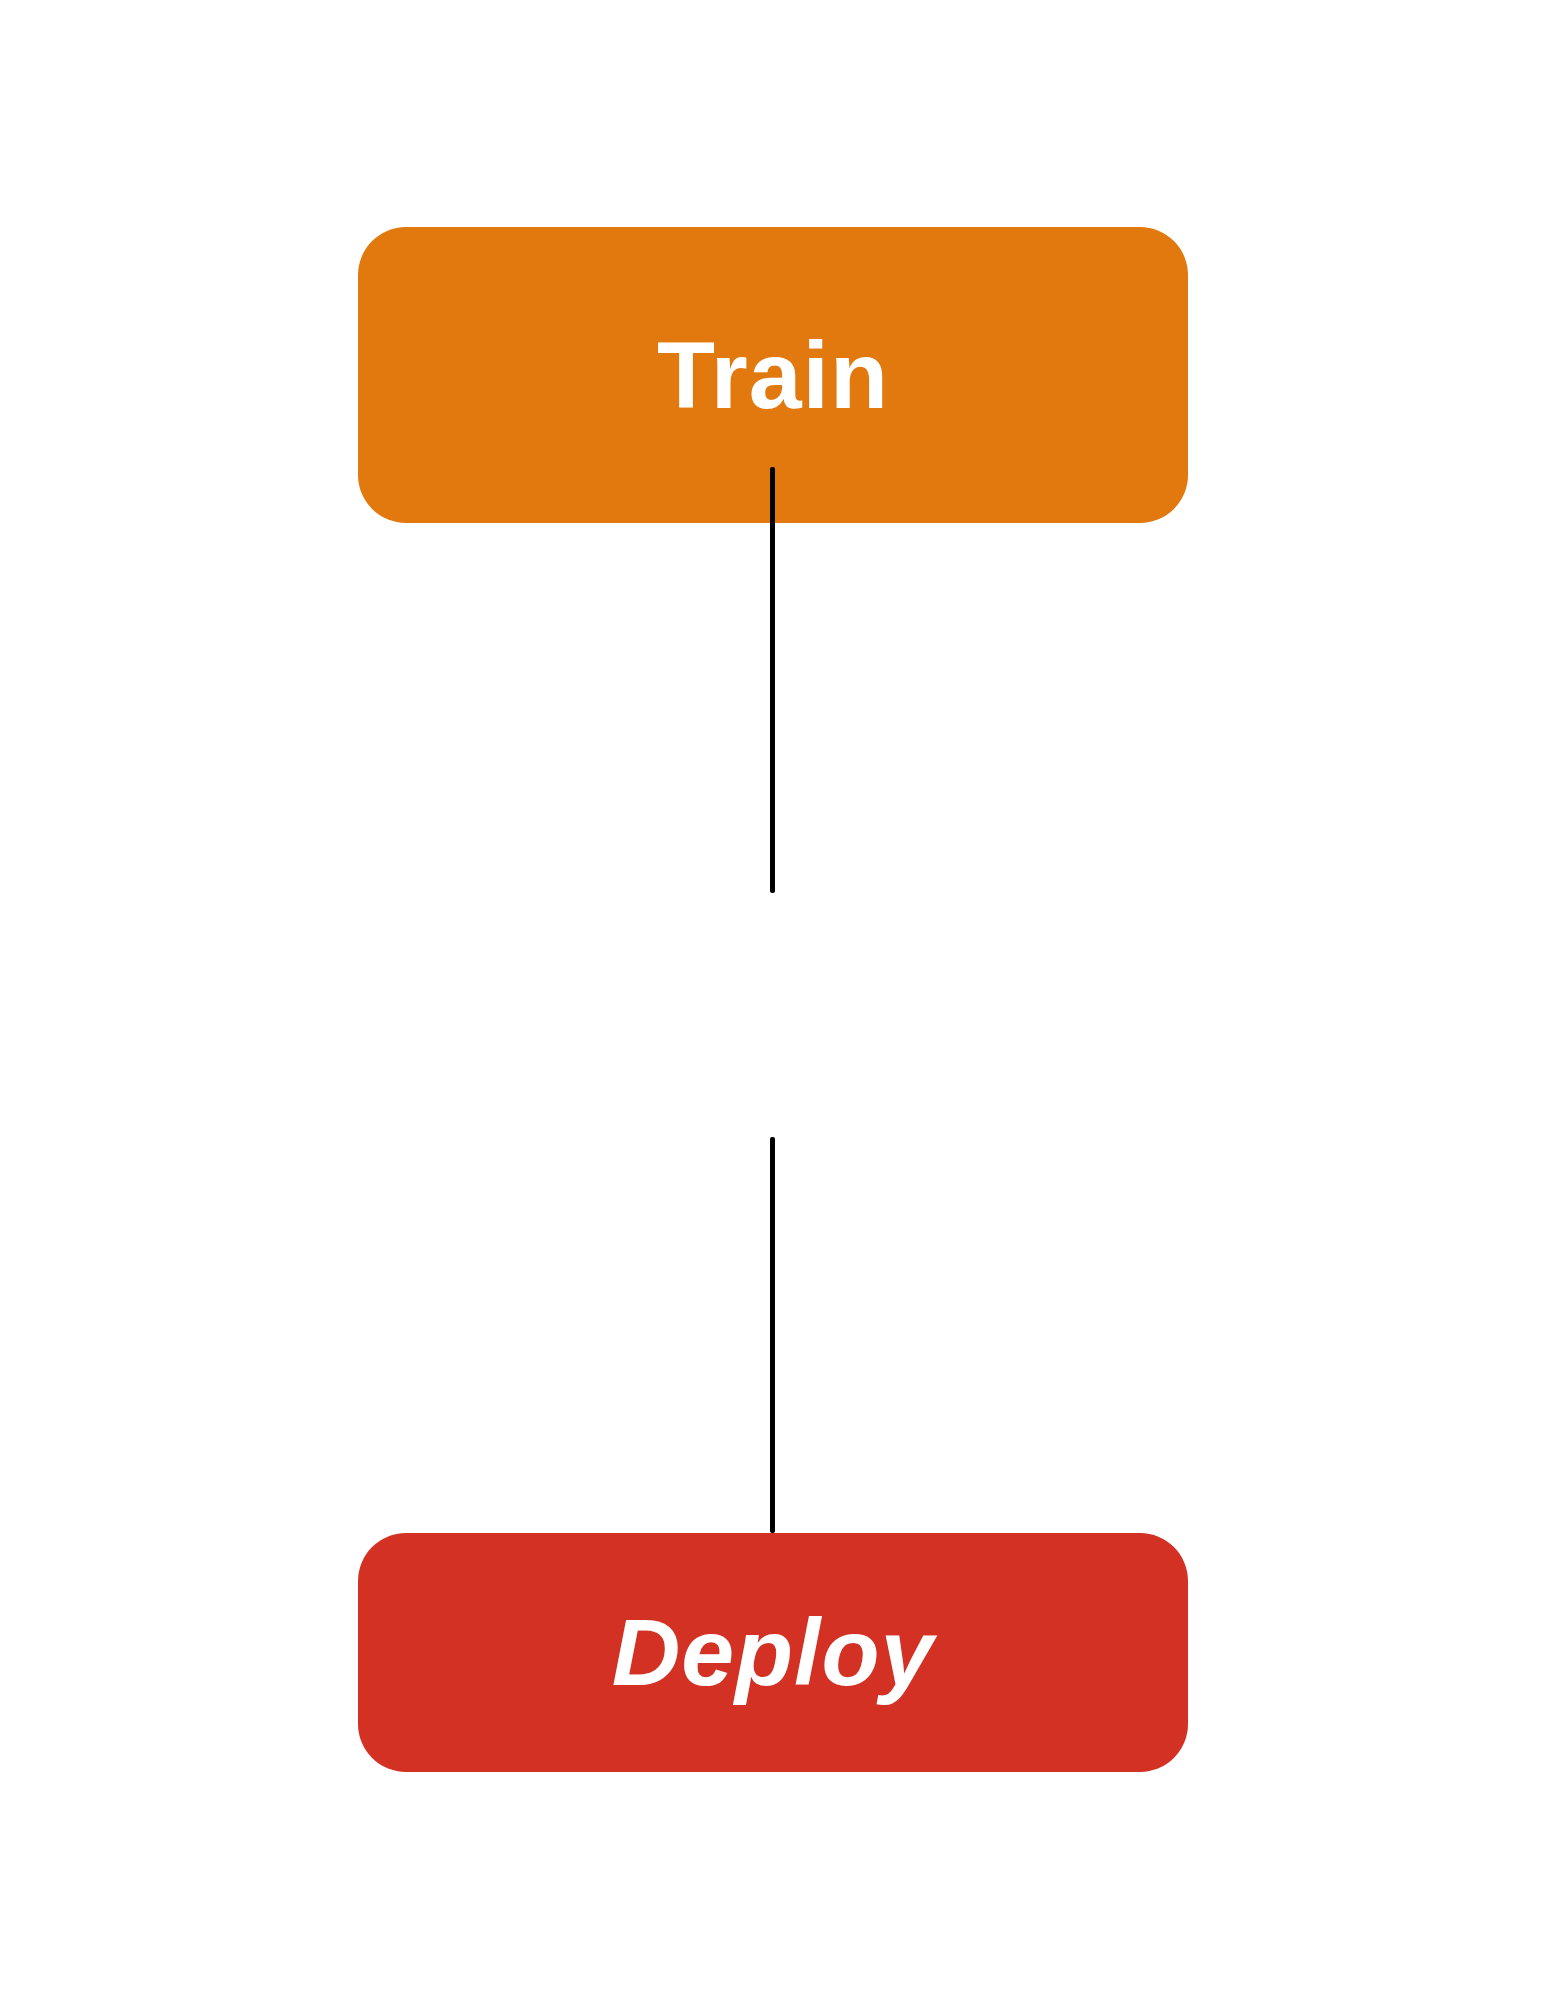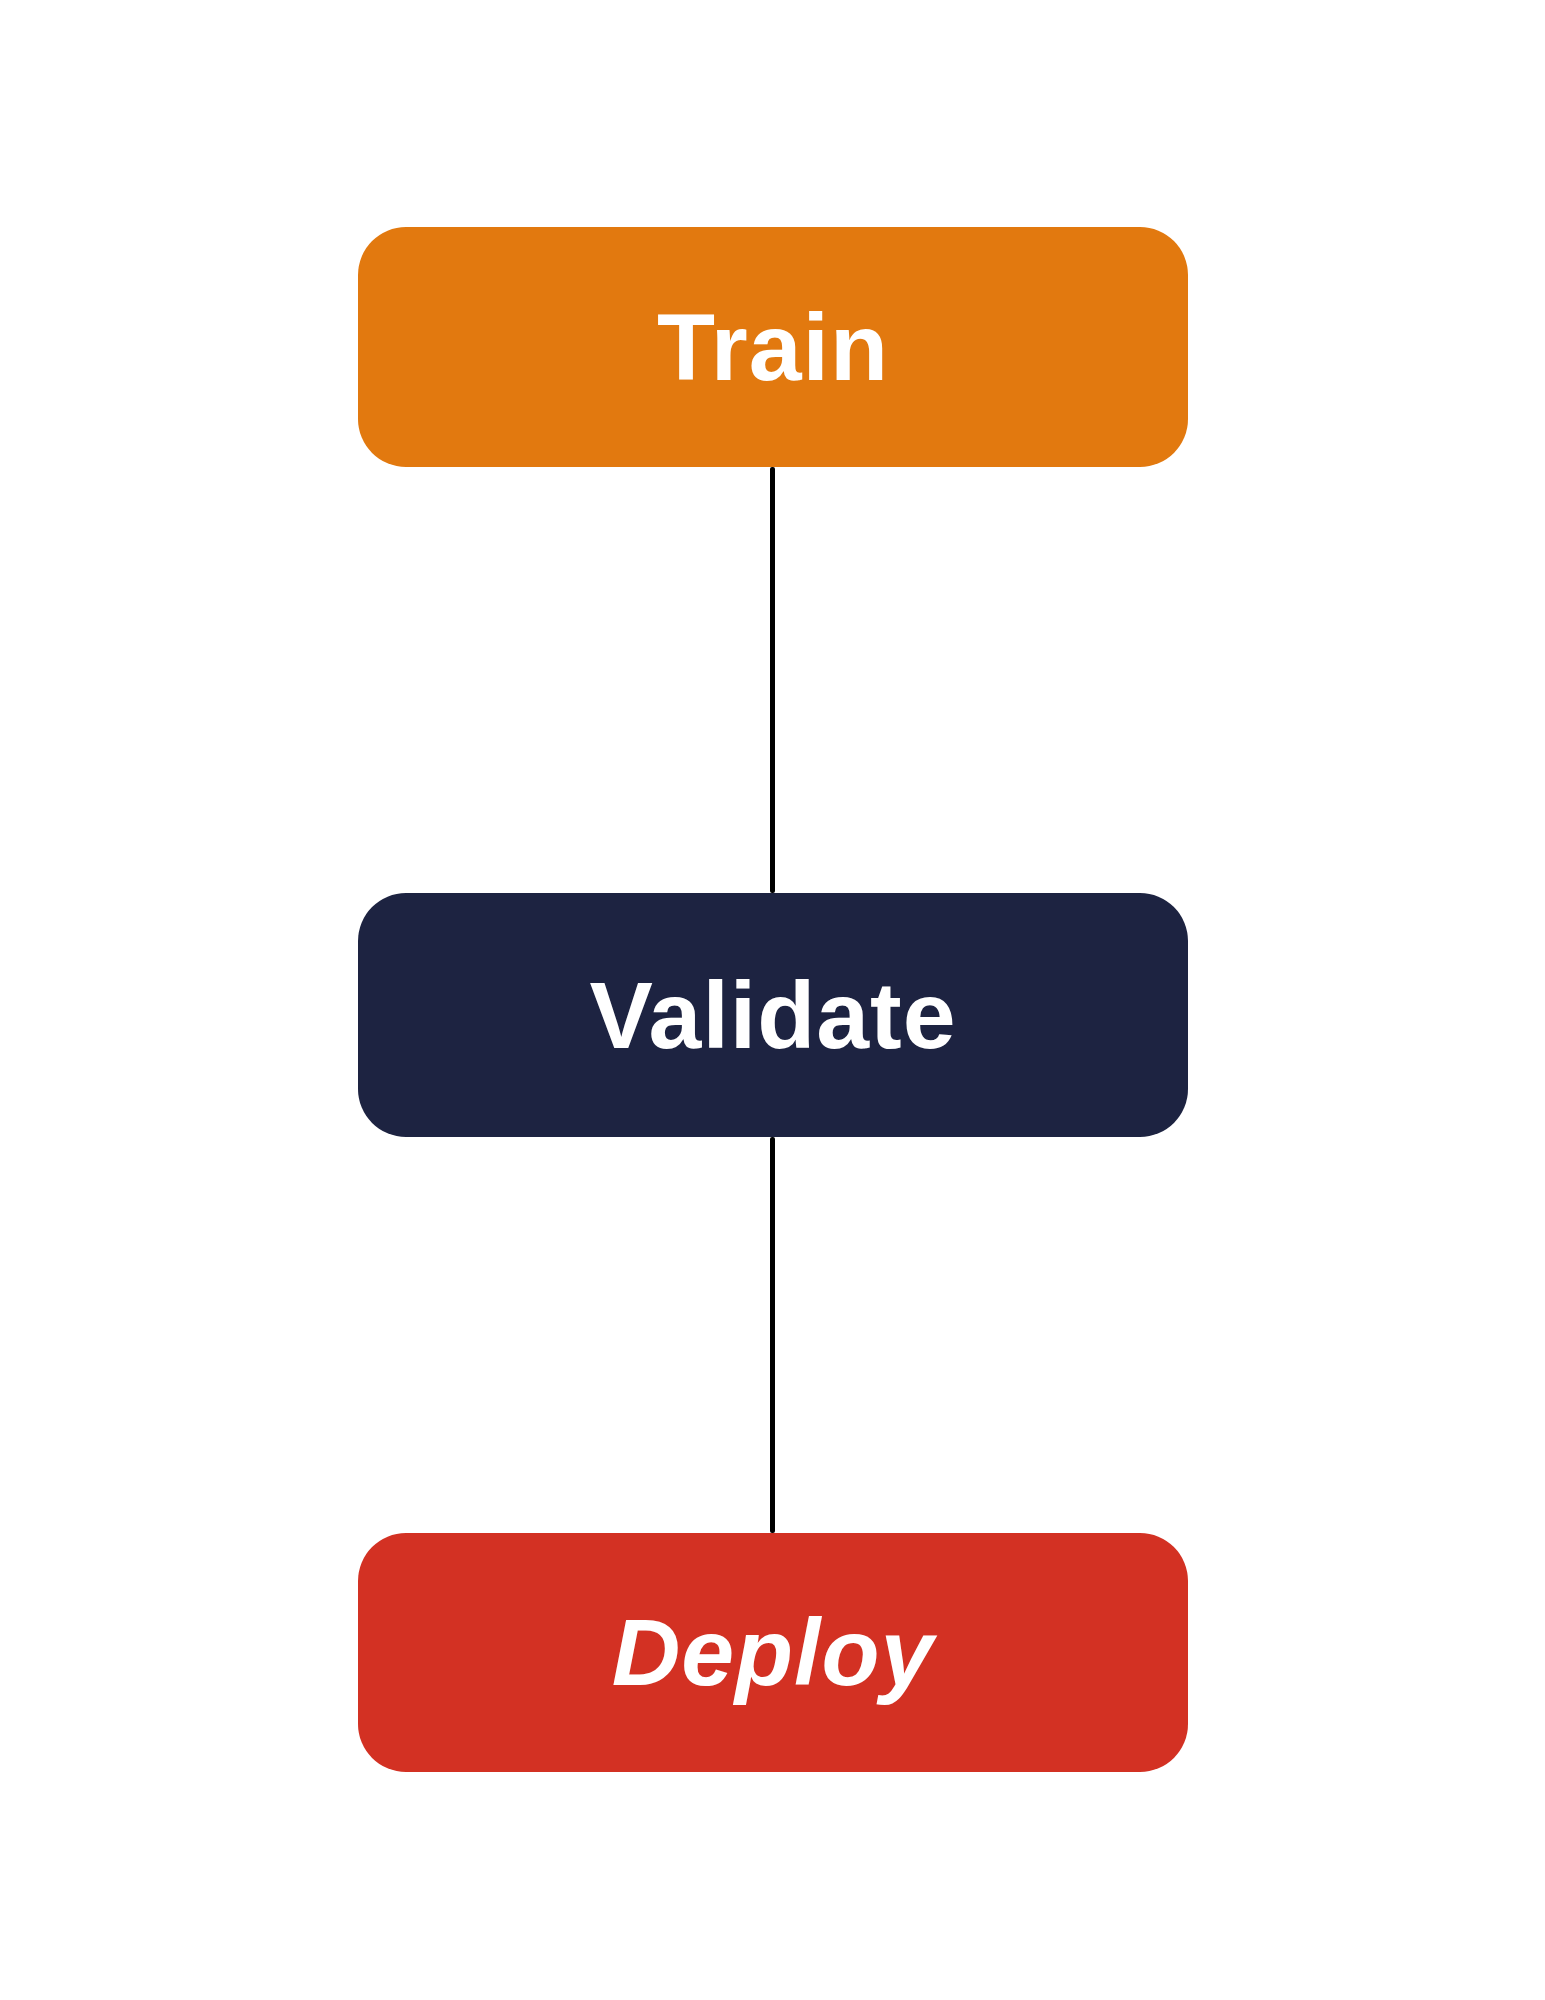--- a/index.html
+++ b/index.html
@@ -25,21 +25,21 @@
     justify-content: center;
   }
   .node-label {
     color: #ffffff;
     font-size: 95px;
     font-weight: bold;
     letter-spacing: 1px;
     line-height: 1;
     text-align: center;
   }
-  .node-train    { top: 227px;  height: 240px; }
+  .node-train    { top: 227px;  height: 296px; }
   .node-validate { top: 893px;  height: 244px; }
   .node-deploy   { top: 1533px; height: 239px; font-style: italic; }
   .connector {
     position: absolute;
     left: 770px;
     width: 5px;
     border-radius: 2px;
   }
   .connector-1 { top: 467px;  height: 426px; }
   .connector-2 { top: 1137px; height: 396px; }
@@ -48,23 +48,20 @@
 <body>
 
 <div class="canvas">
 
   <div class="node node-train" style="background-color: rgb(226, 121, 15);">
     <span class="node-label">Train</span>
   </div>
 
   <div class="connector connector-1" style="background-color: rgb(0, 0, 0);"></div>
 
-  <div class="node node-validate" style="background-color: rgb(29, 35, 65);">
-    <span class="node-label">Validate</span>
-  </div>
 
   <div class="connector connector-2" style="background-color: rgb(0, 0, 0);"></div>
 
   <div class="node node-deploy" style="background-color: rgb(211, 49, 35);">
     <span class="node-label">Deploy</span>
   </div>
 
 </div>
 
 </body></html>

